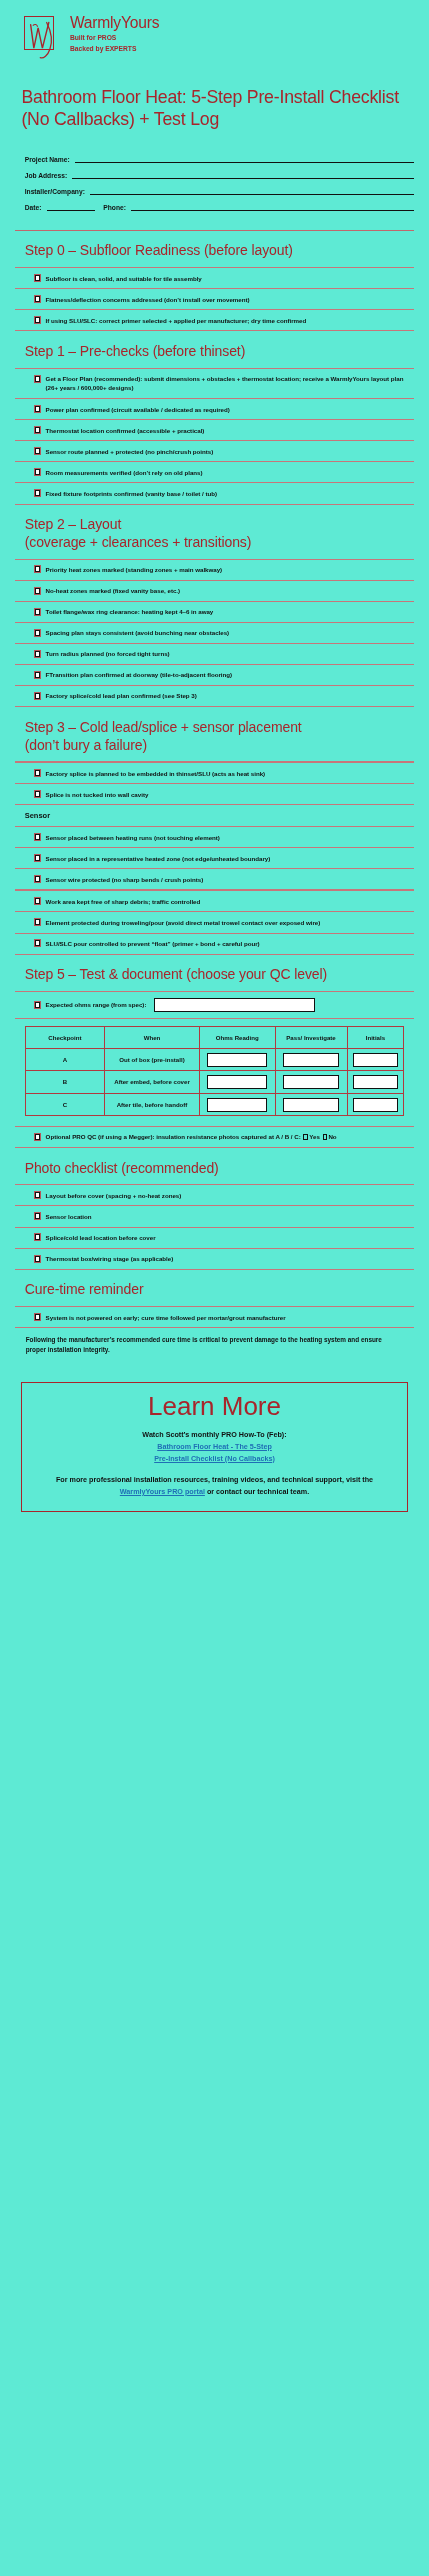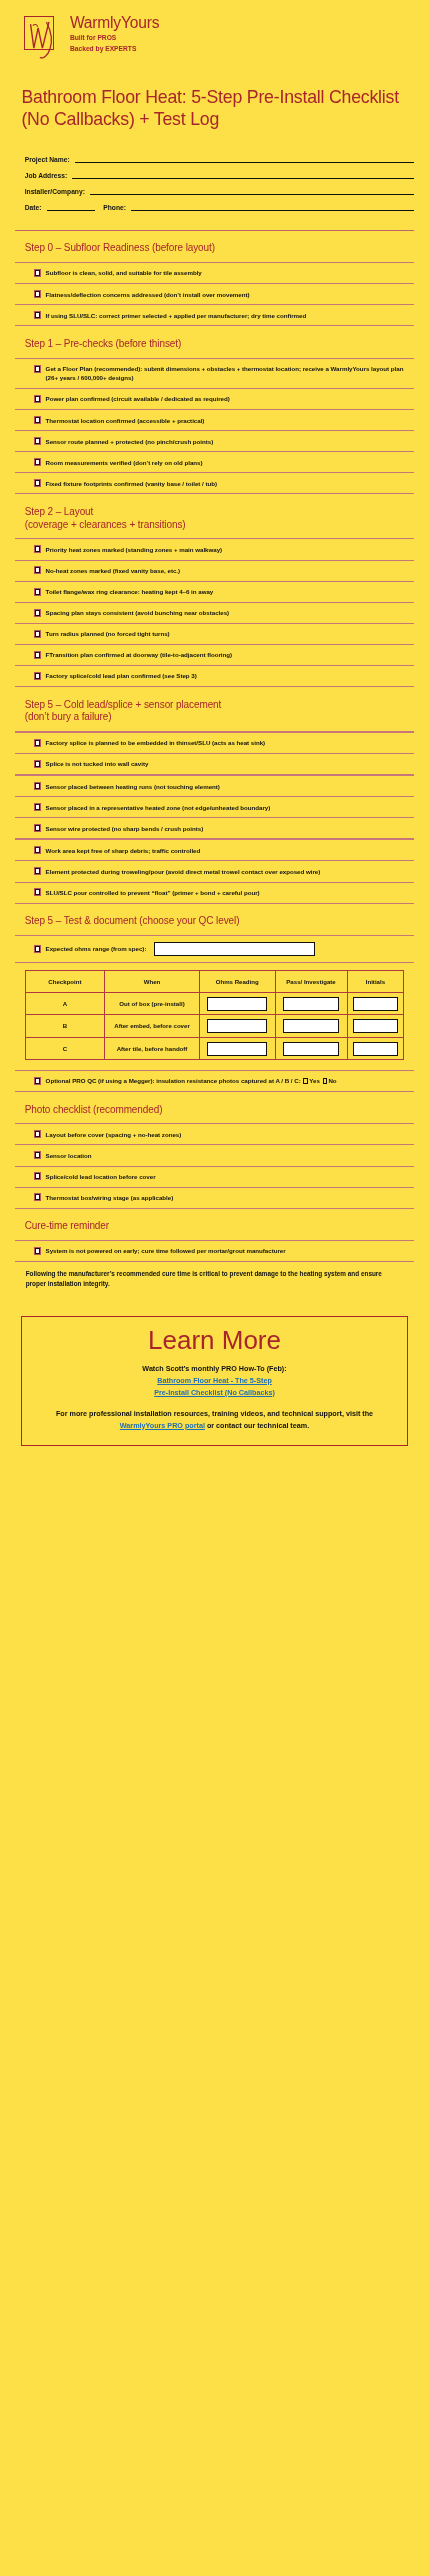--- a/index.html
+++ b/index.html
@@ -8,21 +8,21 @@
     background: #ffffff;
   }
   body {
     font-family: "Liberation Sans", sans-serif;
     color: #1a1a1a;
     padding: 0;
   }
   .page {
     width: 429px;
     min-height: 2576px;
-    background: #fde047;
+    background: #5eead4;
     padding: 9.7px 15px 21.5px 15px;
   }
 
   
   .brand-header {
     display: flex;
     align-items: flex-start;
     gap: 7.5px;
     padding: 2.1px 0 0 5.4px;
     height: 58px;
@@ -95,21 +95,21 @@
   
   .rule {
     border: 0;
     border-top: 0.7px solid #C0686C;
     margin: 0;
   }
   .rule.thin { border-top: 0.5px solid #C7767A; }
 
   .sec-head {
     color: #A8252B;
-    font-size: 10px;
+    font-size: 14px;
     font-weight: 400;
     line-height: 1.26;
     letter-spacing: -0.1px;
     margin: 11.8px 0 7px 9.7px;
   }
 
   
   .check-list { margin: 0 0 0 0; }
   .check-row {
     display: flex;
@@ -390,34 +390,35 @@
       <span class="check-text">FTransition plan confirmed at doorway (tile-to-adjacent flooring)</span>
     </div>
     <hr class="rule thin">
     <div class="check-row">
       <span class="cbox"></span>
       <span class="check-text">Factory splice/cold lead plan confirmed (see Step 3)</span>
     </div>
     <hr class="rule thin">
   </div>
 
-  <h2 class="sec-head" style="white-space:pre-line">Step 5 – Cold lead/splice + sensor placement
+  <h2 class="sec-head" style="white-space:pre-line">Step 3 – Cold lead/splice + sensor placement
 (don’t bury a failure)</h2>
   <hr class="rule thin">
   <hr class="rule thin">
   <div class="check-row">
     <span class="cbox"></span>
     <span class="check-text">Factory splice is planned to be embedded in thinset/SLU (acts as heat sink)</span>
   </div>
   <hr class="rule thin">
   <div class="check-row">
     <span class="cbox"></span>
     <span class="check-text">Splice is not tucked into wall cavity</span>
   </div>
   <hr class="rule thin">
+  <div class="sub-head">Sensor</div>
   <hr class="rule thin">
   <div class="check-row">
     <span class="cbox"></span>
     <span class="check-text">Sensor placed between heating runs (not touching element)</span>
   </div>
   <hr class="rule thin">
   <div class="check-row">
     <span class="cbox"></span>
     <span class="check-text">Sensor placed in a representative heated zone (not edge/unheated boundary)</span>
   </div>

